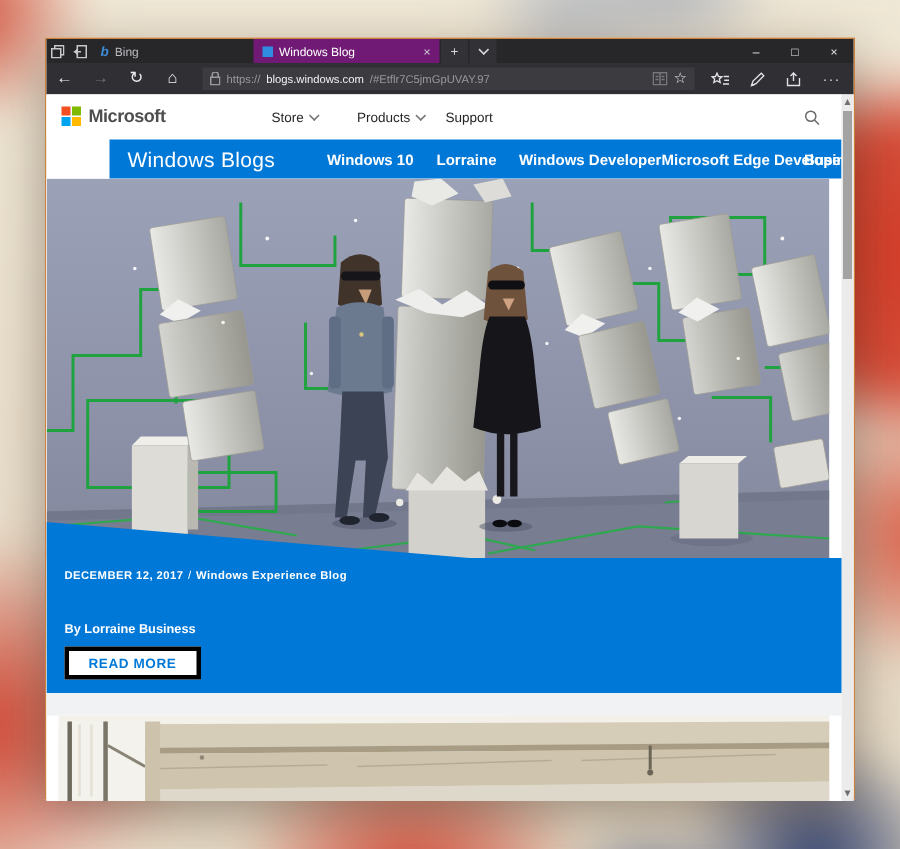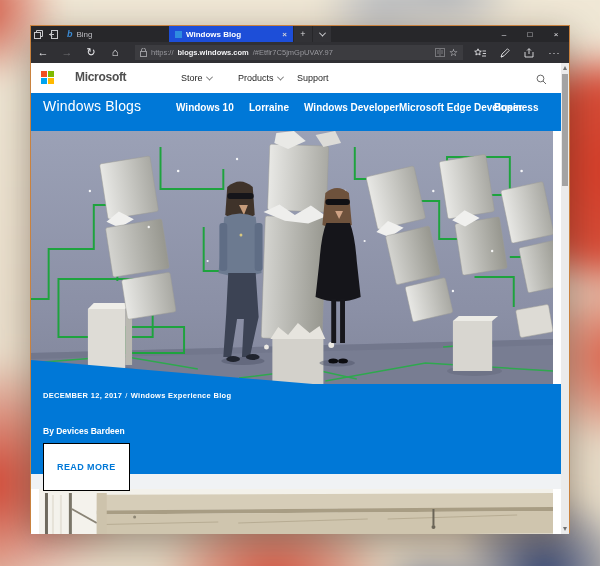--- a/index.html
+++ b/index.html
@@ -21,77 +21,77 @@
       linear-gradient(180deg,#f0e8d7 0%,#eadfcd 55%,#e4d9c5 100%);}
   
   .window{position:absolute;left:30px;top:25px;width:540px;height:508px;
     border:1px solid #c9823f;box-shadow:0 10px 34px rgba(40,20,10,.4);
     background:#fff;box-sizing:border-box;}
   
   .tabbar{height:16px;background:#27272a;display:flex;align-items:stretch;color:#c9c9cc;font-size:8px;}
   .tb-icon{width:15px;display:flex;align-items:center;justify-content:center;}
   .tab{display:flex;align-items:center;gap:4px;padding:0 6px;max-width:130px;}
   .tab.inactive{width:96px;color:#bdbdc2;}
-  .tab.active{width:112px;background:#1d4ed8;color:#fff;font-weight:bold;}
+  .tab.active{width:112px;background:#701a75;color:#fff;}
   .tab-label{white-space:nowrap;overflow:hidden;flex:1;}
   .tab-close{color:#d5d5d8;font-size:8px;padding-left:4px;}
   .bing-b{color:#3b8bd4;font-weight:bold;font-size:9px;font-style:italic;}
   .win-sq{width:7px;height:7px;background:#2f8ce0;display:inline-block;}
   .tb-btn{width:18px;display:flex;align-items:center;justify-content:center;background:#323236;margin-left:1px;color:#d8d8db;font-size:9px;}
   .spacer{flex:1;}
   .winctl{width:26px;display:flex;align-items:center;justify-content:center;color:#e6e6e9;font-size:8px;}
   .chevron{display:inline-block;width:4px;height:4px;border-right:1px solid currentColor;border-bottom:1px solid currentColor;transform:rotate(45deg) translate(-1px,-1px);}
   
   .cmdbar{height:21px;background:#303034;display:flex;align-items:center;position:relative;}
   .nav-btn{width:24px;text-align:center;color:#ececef;font-size:11px;line-height:21px;}
   .nav-btn.dim{color:#6f6f74;}
   .urlbox{position:absolute;left:104px;top:3px;width:328px;height:15px;background:#3c3c40;
     display:flex;align-items:center;gap:4px;padding:0 5px;box-sizing:border-box;font-size:7.5px;}
   .scheme,.frag{color:#98989d;white-space:nowrap;}
-  .host{color:#f2f2f4;font-weight:bold;white-space:nowrap;}
+  .host{color:#f2f2f4;font-weight:normal;white-space:nowrap;}
   .url-spacer{flex:1;}
   .act-icon{width:25px;display:flex;align-items:center;justify-content:center;color:#e3e3e6;}
   .star-glyph{font-size:10px;color:#e3e3e6;}
   .more-glyph{font-size:9px;letter-spacing:1px;color:#e3e3e6;}
   .abs-right{position:absolute;right:2px;top:0;height:21px;display:flex;align-items:center;}
   
   .viewport{position:relative;height:471px;background:#fff;overflow:hidden;}
   .content{position:absolute;left:0;top:0;right:8px;bottom:0;background:#fff;}
   
   .scrollbar{position:absolute;right:0;top:0;bottom:0;width:8px;background:#ebebeb;}
   .sb-arrow{position:absolute;left:2px;width:0;height:0;border-left:2.5px solid transparent;border-right:2.5px solid transparent;}
   .sb-up{top:3px;border-bottom:4px solid #707070;}
   .sb-down{bottom:3px;border-top:4px solid #707070;}
   .sb-thumb{position:absolute;left:1px;top:11px;width:6px;height:112px;background:#a3a3a3;}
   
   .msheader{position:relative;height:30px;background:#fff;}
-  .mslogo{position:absolute;left:10px;top:7px;display:flex;align-items:flex-end;gap:21px;}
+  .mslogo{position:absolute;left:10px;top:7px;display:flex;align-items:flex-end;gap:5px;}
   .sq{width:6px;height:6px;}
   .mslogo .grid{display:grid;grid-template-columns:6px 6px;grid-gap:1px;}
   .mslogo .name{font-size:12px;font-weight:bold;color:#4e4e4e;letter-spacing:-0.3px;}
   .hnav{position:absolute;top:10px;font-size:9px;color:#262626;display:flex;align-items:center;gap:4px;margin-left:40px;}
   .hnav .chevron{color:#777;}
   .search-btn{position:absolute;right:14px;top:8px;}
   
-  .bluenav{position:relative;height:38px;background:#0078d7;color:#fff;}
+  .bluenav{position:relative;height:26px;background:#0078d7;color:#fff;margin-left:42px;}
   .brand{position:absolute;left:12px;top:5px;font-size:14px;font-weight:300;letter-spacing:.2px;}
   .bn-item{position:absolute;top:9px;font-size:10px;font-weight:bold;white-space:nowrap;}
   
   .hero{height:253px;margin-right:8px;overflow:hidden;position:relative;z-index:1;}
   .hero svg{display:block;width:100%;height:100%;}
   
   .article{position:relative;height:90px;background:#0078d7;color:#fff;padding-left:12px;box-sizing:border-box;z-index:2;}
   .article::before{content:"";position:absolute;left:0;top:-24px;width:0;height:0;
     border-bottom:24px solid #0078d7;border-right:282px solid transparent;}
   .meta{position:absolute;top:7px;left:12px;font-size:7.5px;font-weight:bold;letter-spacing:.3px;}
   .meta .sep{margin:0 3px;font-weight:normal;}
   .headline{position:absolute;top:17px;left:12px;font-size:16.5px;font-weight:300;letter-spacing:-0.2px;white-space:nowrap;}
   .byline{position:absolute;top:42px;left:12px;font-size:8.5px;font-weight:bold;}
-  .readmore{position:absolute;top:59px;left:12px;background:#fff;color:#0078d7;border:1px solid #000000;
-    font-family:inherit;font-size:9px;font-weight:bold;padding:18px 13px;letter-spacing:.4px;}
+  .readmore{position:absolute;top:59px;left:12px;background:#fff;color:#0078d7;border:3px solid #000000;
+    font-family:inherit;font-size:9px;font-weight:bold;padding:3px 13px;letter-spacing:.4px;}
   .gap{height:15px;background:#f0f2f4;}
   .bottomimg{height:57px;margin:0 8px;overflow:hidden;}
   .bottomimg svg{display:block;width:100%;height:100%;}
 </style>
 </head>
 <body>
 
 <div class="desktop"></div>
 
 <div class="window">
@@ -337,21 +337,21 @@
           <rect x="315" y="168" width="5" height="44" fill="#17171c"></rect>
           <ellipse cx="308" cy="230" rx="5" ry="2.5" fill="#0c0c10"></ellipse>
           <ellipse cx="318" cy="230" rx="5" ry="2.5" fill="#0c0c10"></ellipse>
         </svg>
       </div>
 
       <div class="article">
         <div class="meta">
           <span>DECEMBER 12, 2017</span><span class="sep">/</span><span>Windows Experience Blog</span>
         </div>
-        <div class="byline">By Devices Bardeen</div>
+        <div class="byline">By Lorraine Business</div>
         <button class="readmore">READ MORE</button>
       </div>
 
       <div class="gap"></div>
 
       <div class="bottomimg">
         <svg viewBox="0 0 516 57" preserveAspectRatio="none">
           <rect width="516" height="57" fill="#e4dfd3"></rect>
           <rect x="300" width="216" height="57" fill="#d9d0bd" opacity="0.8"></rect>
           <rect width="516" height="6" fill="#f3f1ea"></rect>

